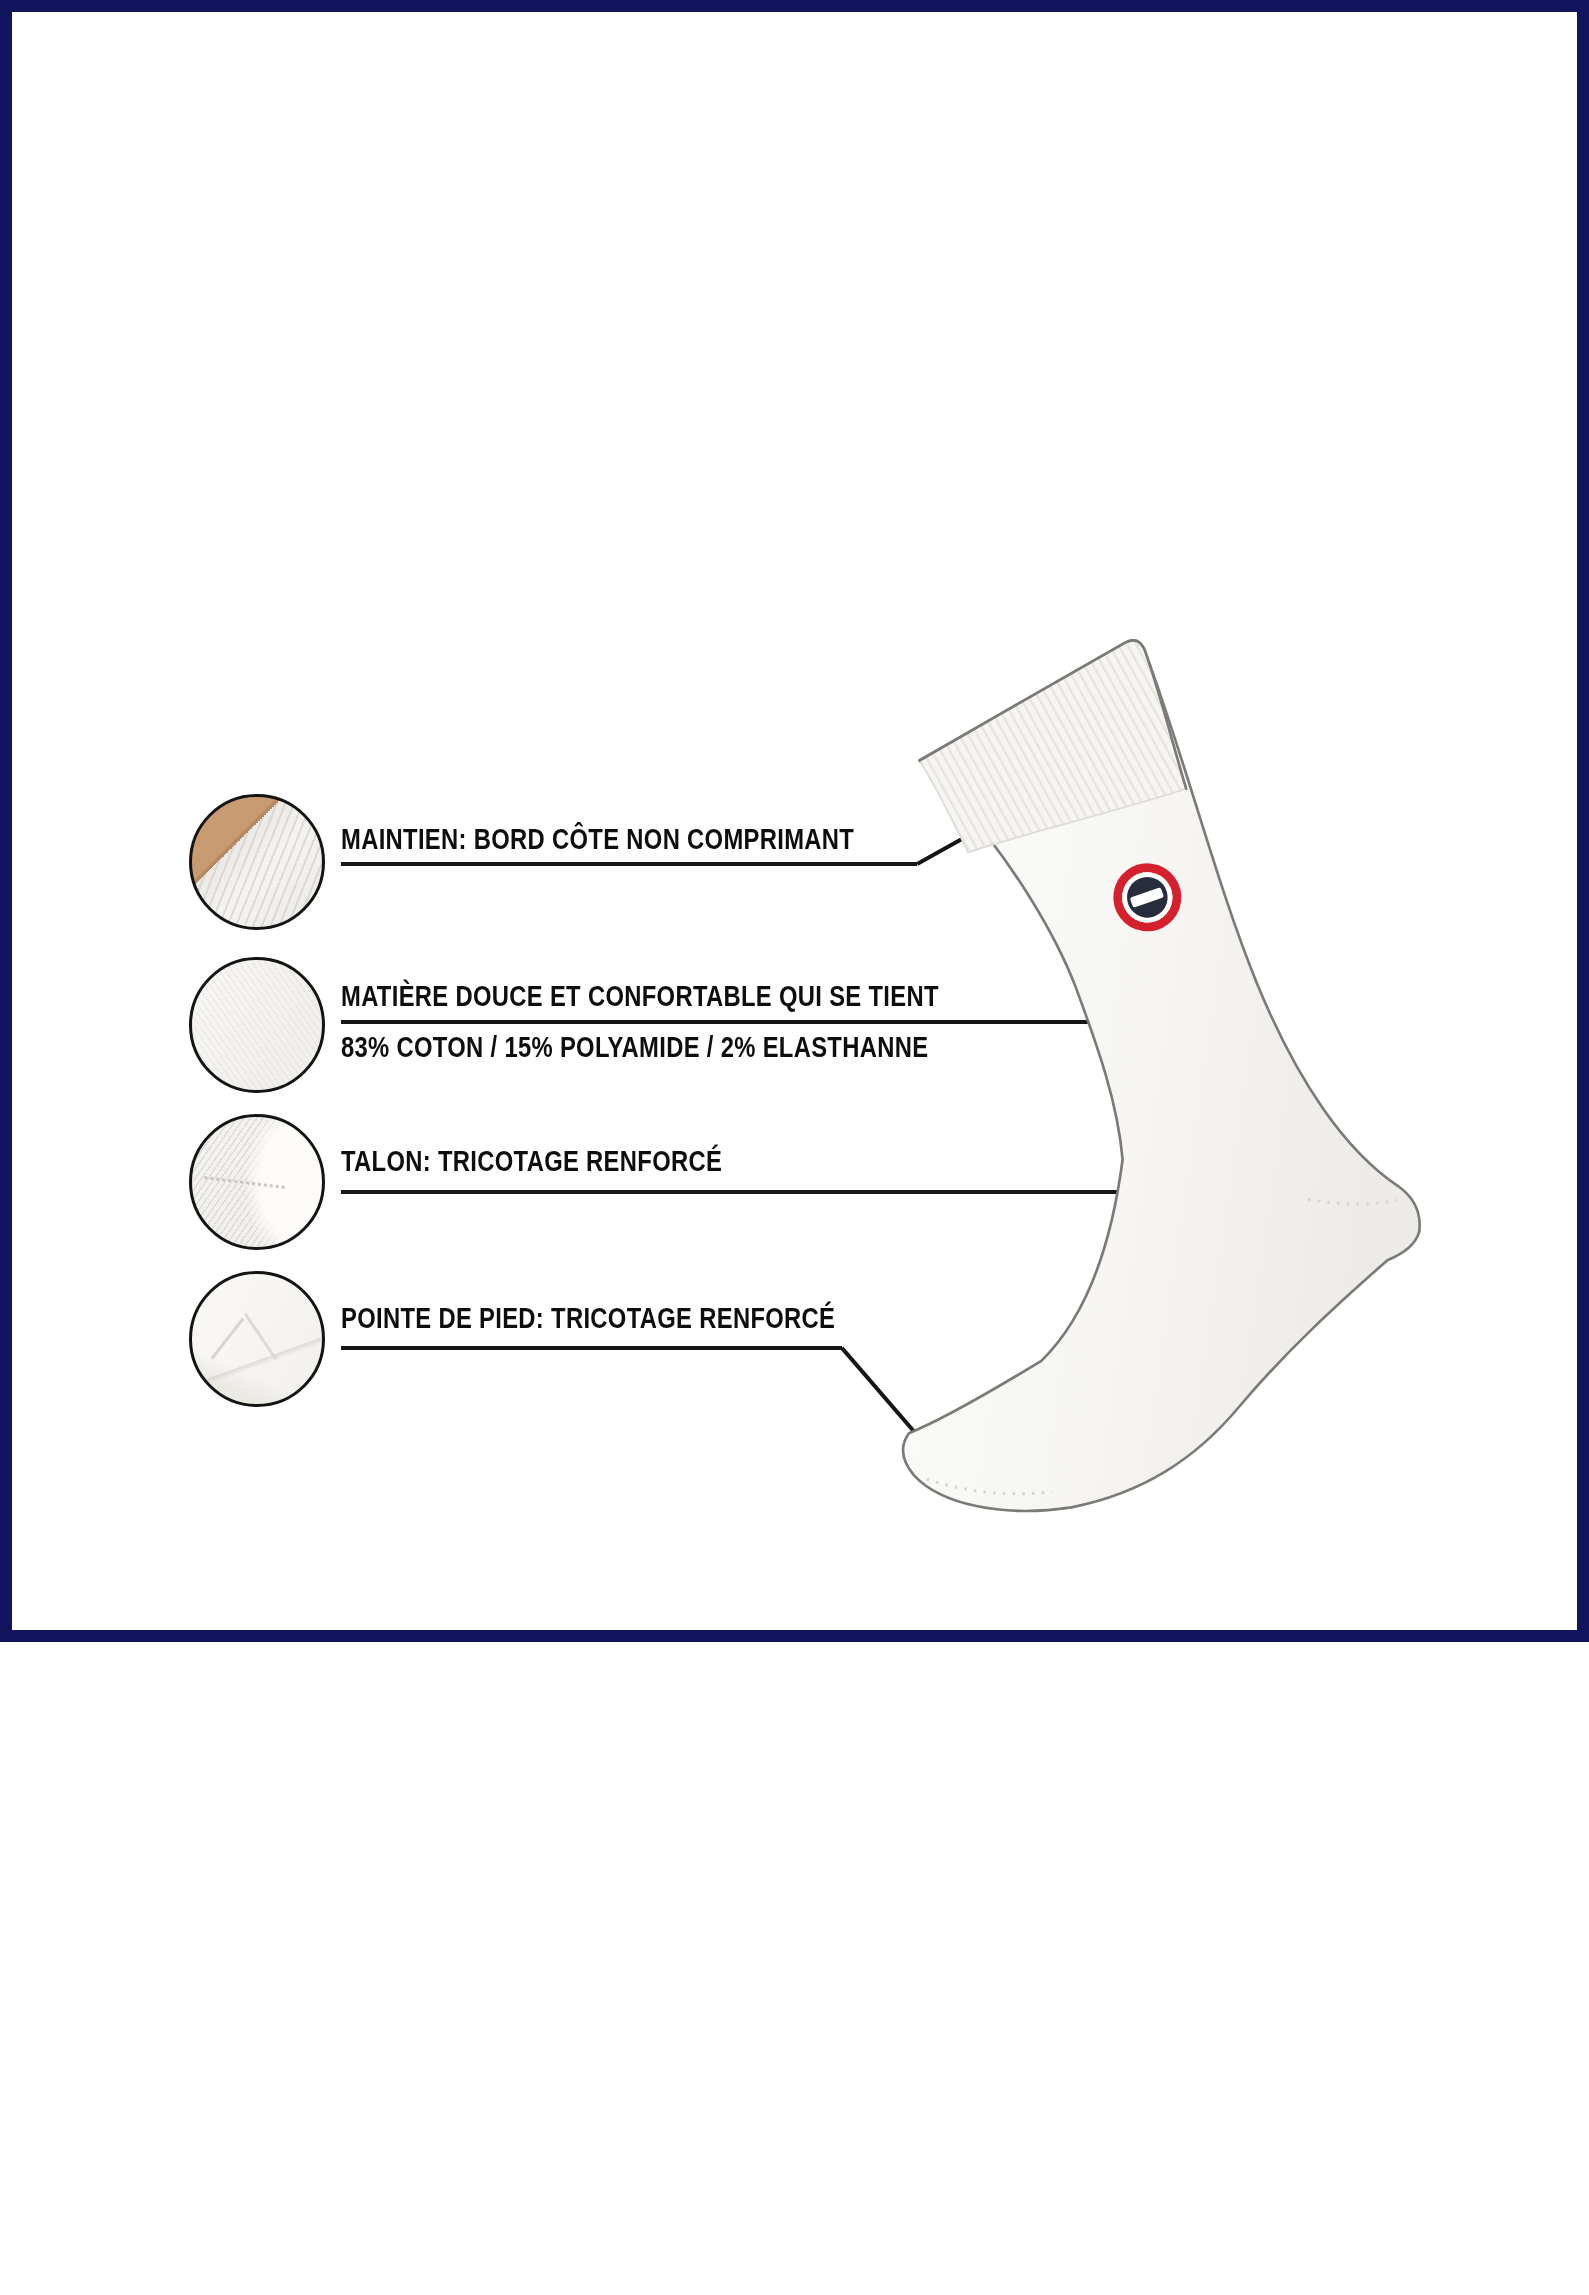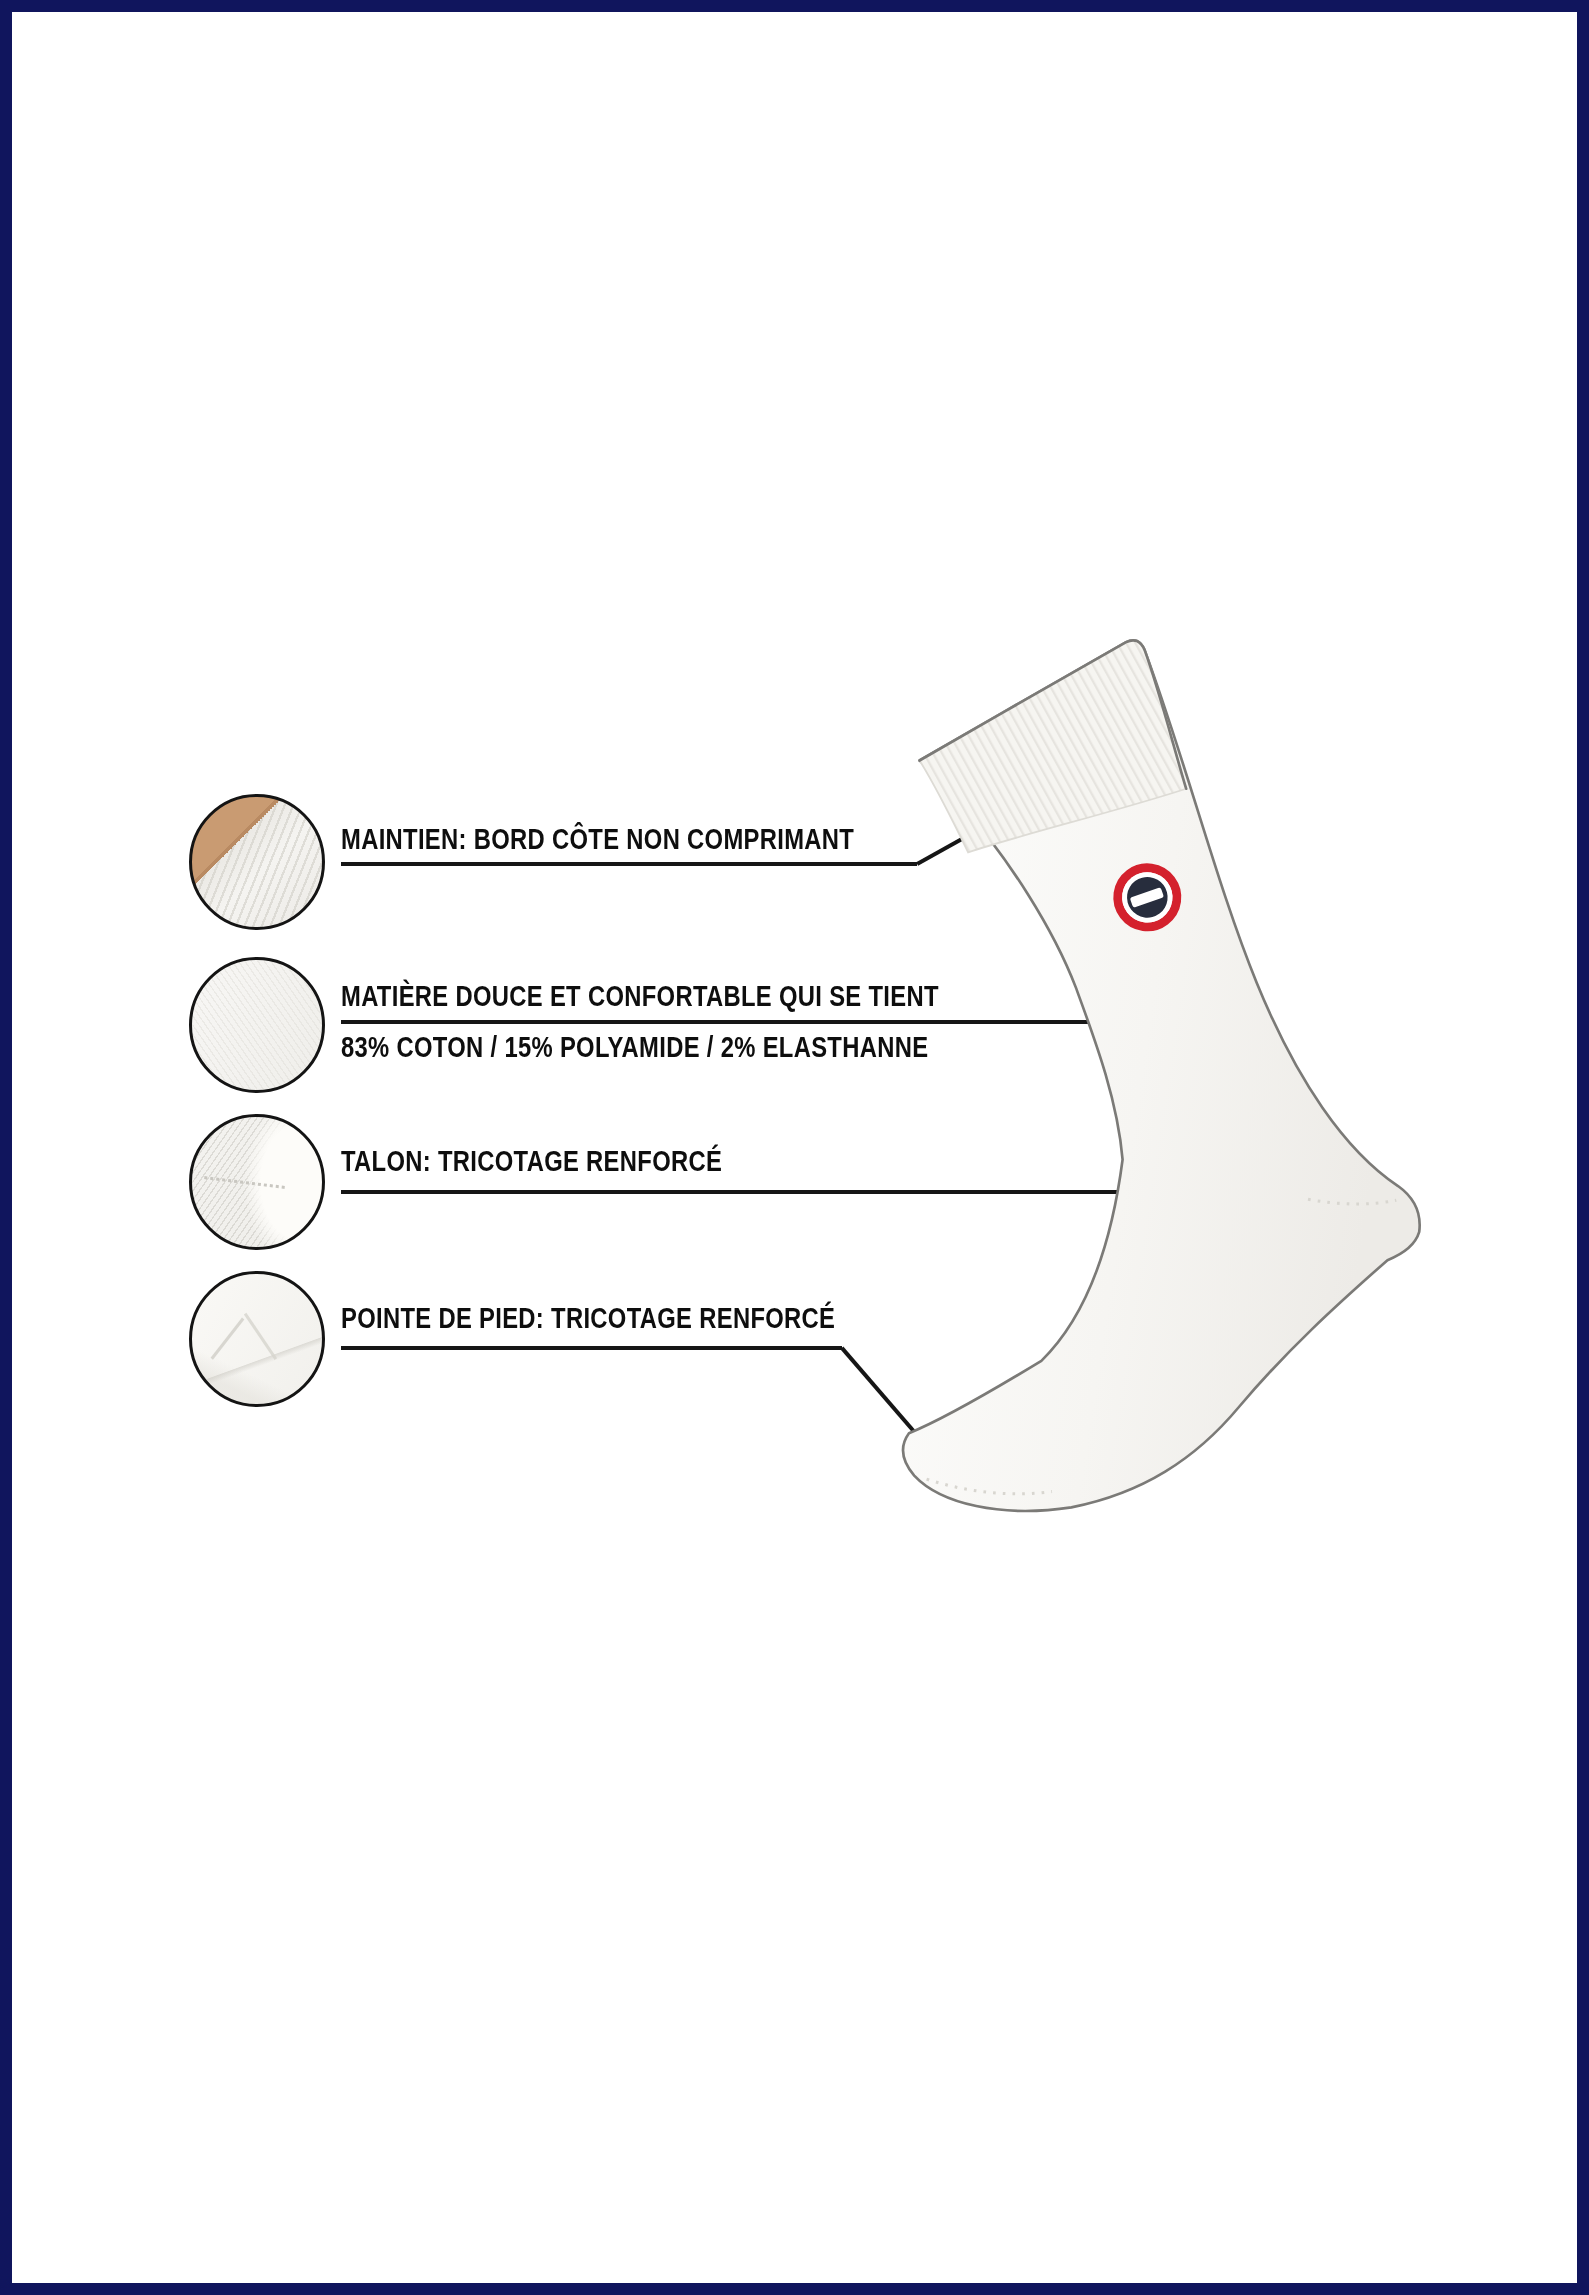--- a/index.html
+++ b/index.html
@@ -1,18 +1,18 @@
 <!DOCTYPE html>
 <html style="font-size:14px"><head>
 <meta charset="utf-8">
 <style>
   html,body{margin:0;padding:0;background:#ffffff;}
   .page{
     position:relative;
-    width:1589px;height:2295px;
+    width:1589px;height:1642px;
     box-sizing:border-box;
     background:#ffffff;
     border:12.4px solid #10155d;
     font-family:"Liberation Sans", sans-serif;
     overflow:hidden;
   }
   
   .lbl{
     position:absolute;
     font-weight:bold;

